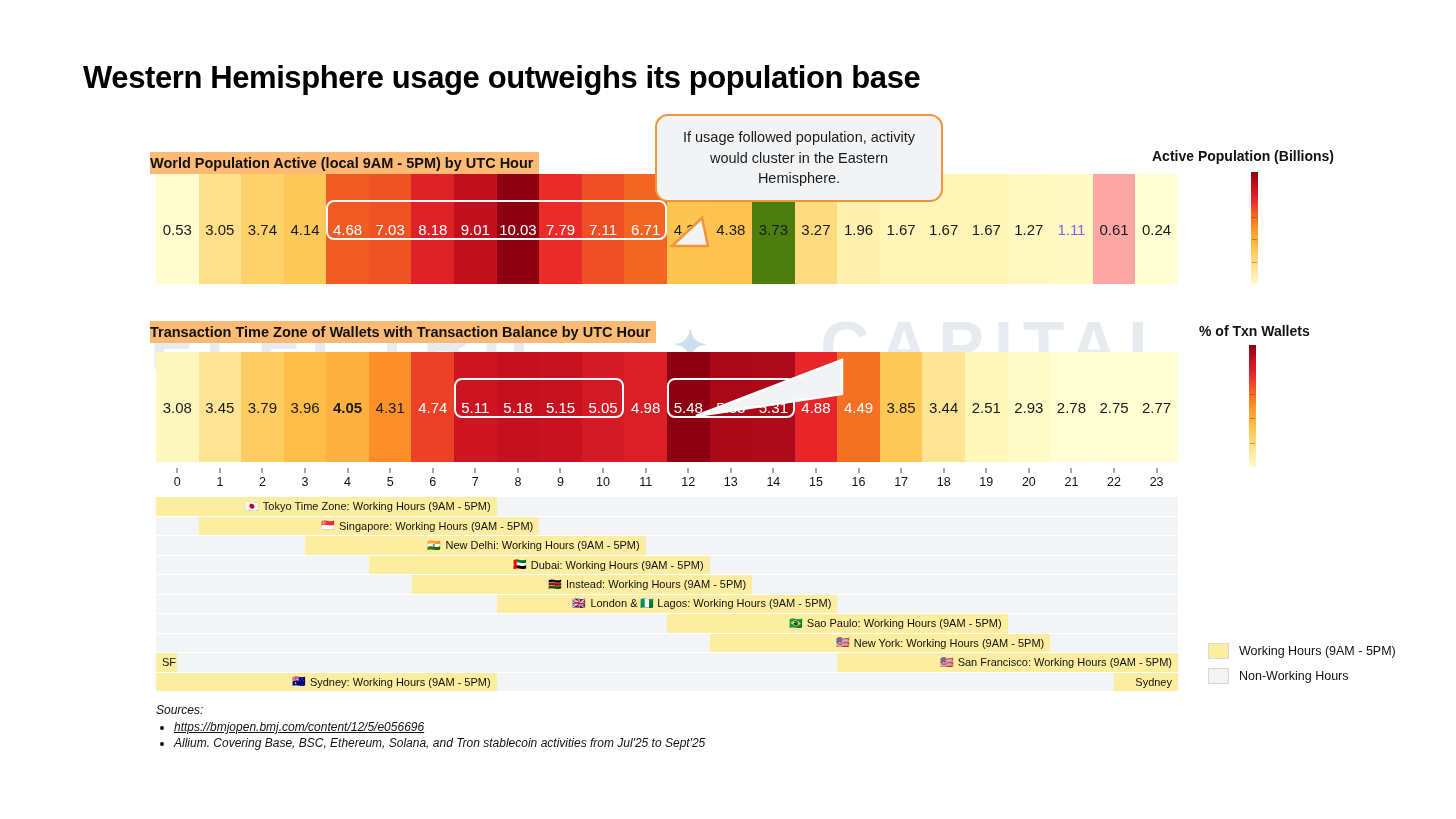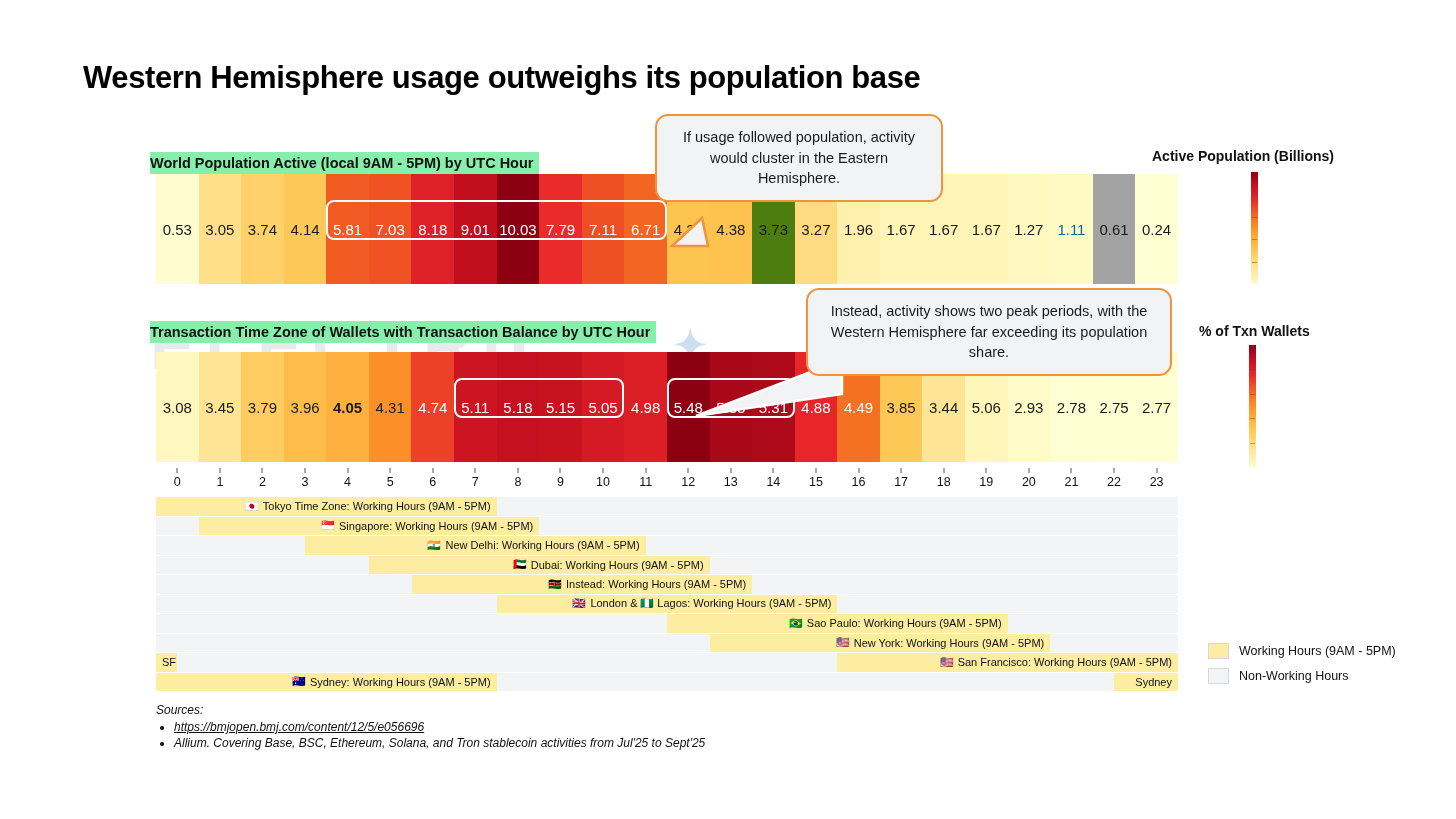--- a/index.html
+++ b/index.html
@@ -29,21 +29,21 @@
   }
   .wm-star { font-size: 40px; color: #bcd5e8; }
 
   
   .plot { position: absolute; left: 156px; width: 1022px; z-index: 2; }
   #hm1 { top: 174px; height: 110px; }
   #hm2 { top: 352px; height: 110px; }
 
   .hm-title {
     position: absolute; left: 150px; font-size: 14.5px; font-weight: bold;
-    color: #111; background: #86efac; padding: 3px 6px 3px 0; z-index: 6;
+    color: #111; background: #fdba74; padding: 3px 6px 3px 0; z-index: 6;
     white-space: nowrap;
   }
   #t1 { top: 152px; }
   #t2 { top: 321px; }
 
   .hm-row { display: flex; width: 100%; height: 100%; position: relative; }
   .hm-cell {
     flex: 1 1 0; position: relative;
     display: flex; align-items: center; justify-content: center;
     font-size: 15px; font-weight: 500;
@@ -151,21 +151,21 @@
         <div class="hm-cell" style="background: rgb(254, 223, 138);">
           <span style="color: rgb(26, 26, 26);">3.05</span>
         </div>
         <div class="hm-cell" style="background: rgb(254, 209, 106);">
           <span style="color: rgb(26, 26, 26);">3.74</span>
         </div>
         <div class="hm-cell" style="background: rgb(254, 200, 89);">
           <span style="color: rgb(26, 26, 26);">4.14</span>
         </div>
         <div class="hm-cell" style="background: rgb(240, 90, 35);">
-          <span style="color: rgb(255, 255, 255);">5.81</span>
+          <span style="color: rgb(255, 255, 255);">4.68</span>
         </div>
         <div class="hm-cell" style="background: rgb(239, 83, 36);">
           <span style="color: rgb(255, 255, 255);">7.03</span>
         </div>
         <div class="hm-cell" style="background: rgb(222, 32, 39);">
           <span style="color: rgb(255, 255, 255);">8.18</span>
         </div>
         <div class="hm-cell" style="background: rgb(194, 15, 30);">
           <span style="color: rgb(255, 255, 255);">9.01</span>
         </div>
@@ -202,23 +202,23 @@
         <div class="hm-cell" style="background: rgb(255, 245, 183);">
           <span style="color: rgb(26, 26, 26);">1.67</span>
         </div>
         <div class="hm-cell" style="background: rgb(255, 245, 183);">
           <span style="color: rgb(26, 26, 26);">1.67</span>
         </div>
         <div class="hm-cell" style="background: rgb(255, 249, 193);">
           <span style="color: rgb(26, 26, 26);">1.27</span>
         </div>
         <div class="hm-cell" style="background: rgb(255, 250, 196);">
-          <span style="color: #0369a1;">1.11</span>
-        </div>
-        <div class="hm-cell" style="background: #a3a3a3;">
+          <span style="color: #8b5cf6;">1.11</span>
+        </div>
+        <div class="hm-cell" style="background: #fca5a5;">
           <span style="color: rgb(26, 26, 26);">0.61</span>
         </div>
         <div class="hm-cell" style="background: rgb(255, 255, 212);">
           <span style="color: rgb(26, 26, 26);">0.24</span>
         </div>
         <div class="hl" style="left: 16.6667%; width: 33.3333%; top: 26px; height: 40px;"></div>
       </div>
   </div>
 
   <div class="cb-label" id="cbl1">Active Population (Billions)</div>
@@ -283,21 +283,21 @@
         <div class="hm-cell" style="background: rgb(244, 112, 35);">
           <span style="color: rgb(255, 255, 255);">4.49</span>
         </div>
         <div class="hm-cell" style="background: rgb(254, 200, 87);">
           <span style="color: rgb(26, 26, 26);">3.85</span>
         </div>
         <div class="hm-cell" style="background: rgb(254, 229, 150);">
           <span style="color: rgb(26, 26, 26);">3.44</span>
         </div>
         <div class="hm-cell" style="background: rgb(255, 246, 185);">
-          <span style="color: rgb(26, 26, 26);">5.06</span>
+          <span style="color: rgb(26, 26, 26);">2.51</span>
         </div>
         <div class="hm-cell" style="background: rgb(255, 251, 200);">
           <span style="color: rgb(26, 26, 26);">2.93</span>
         </div>
         <div class="hm-cell" style="background: rgb(255, 254, 210);">
           <span style="color: rgb(26, 26, 26);">2.78</span>
         </div>
         <div class="hm-cell" style="background: rgb(255, 255, 212);">
           <span style="color: rgb(26, 26, 26);">2.75</span>
         </div>
@@ -498,21 +498,20 @@
     </div>
 
   <svg class="co-tail" style="left:630px;top:200px;width:90px;height:60px;">
     <path d="M 72 18 L 42 46 L 78 46 Z" fill="#f2f3f5" stroke="#f0933a" stroke-width="2.5"></path>
   </svg>
   <div class="callout" id="co1">If usage followed population, activity would cluster in the Eastern Hemisphere.</div>
 
   <svg class="co-tail" style="left:690px;top:350px;width:160px;height:80px;">
     <path d="M 152 10 L 6 66 L 152 44 Z" fill="#f2f3f5" stroke="#ffffff" stroke-width="2.5"></path>
   </svg>
-  <div class="callout" id="co2">Instead, activity shows two peak periods, with the Western Hemisphere far exceeding its population share.</div>
 
   <div id="legend">
       <div class="lg-item">
         <div class="lg-sw" style="background: rgb(252, 237, 160);"></div>
         <div class="lg-txt">Working Hours (9AM - 5PM)</div>
       </div>
       <div class="lg-item">
         <div class="lg-sw" style="background: rgb(242, 244, 246);"></div>
         <div class="lg-txt">Non-Working Hours</div>
       </div>

